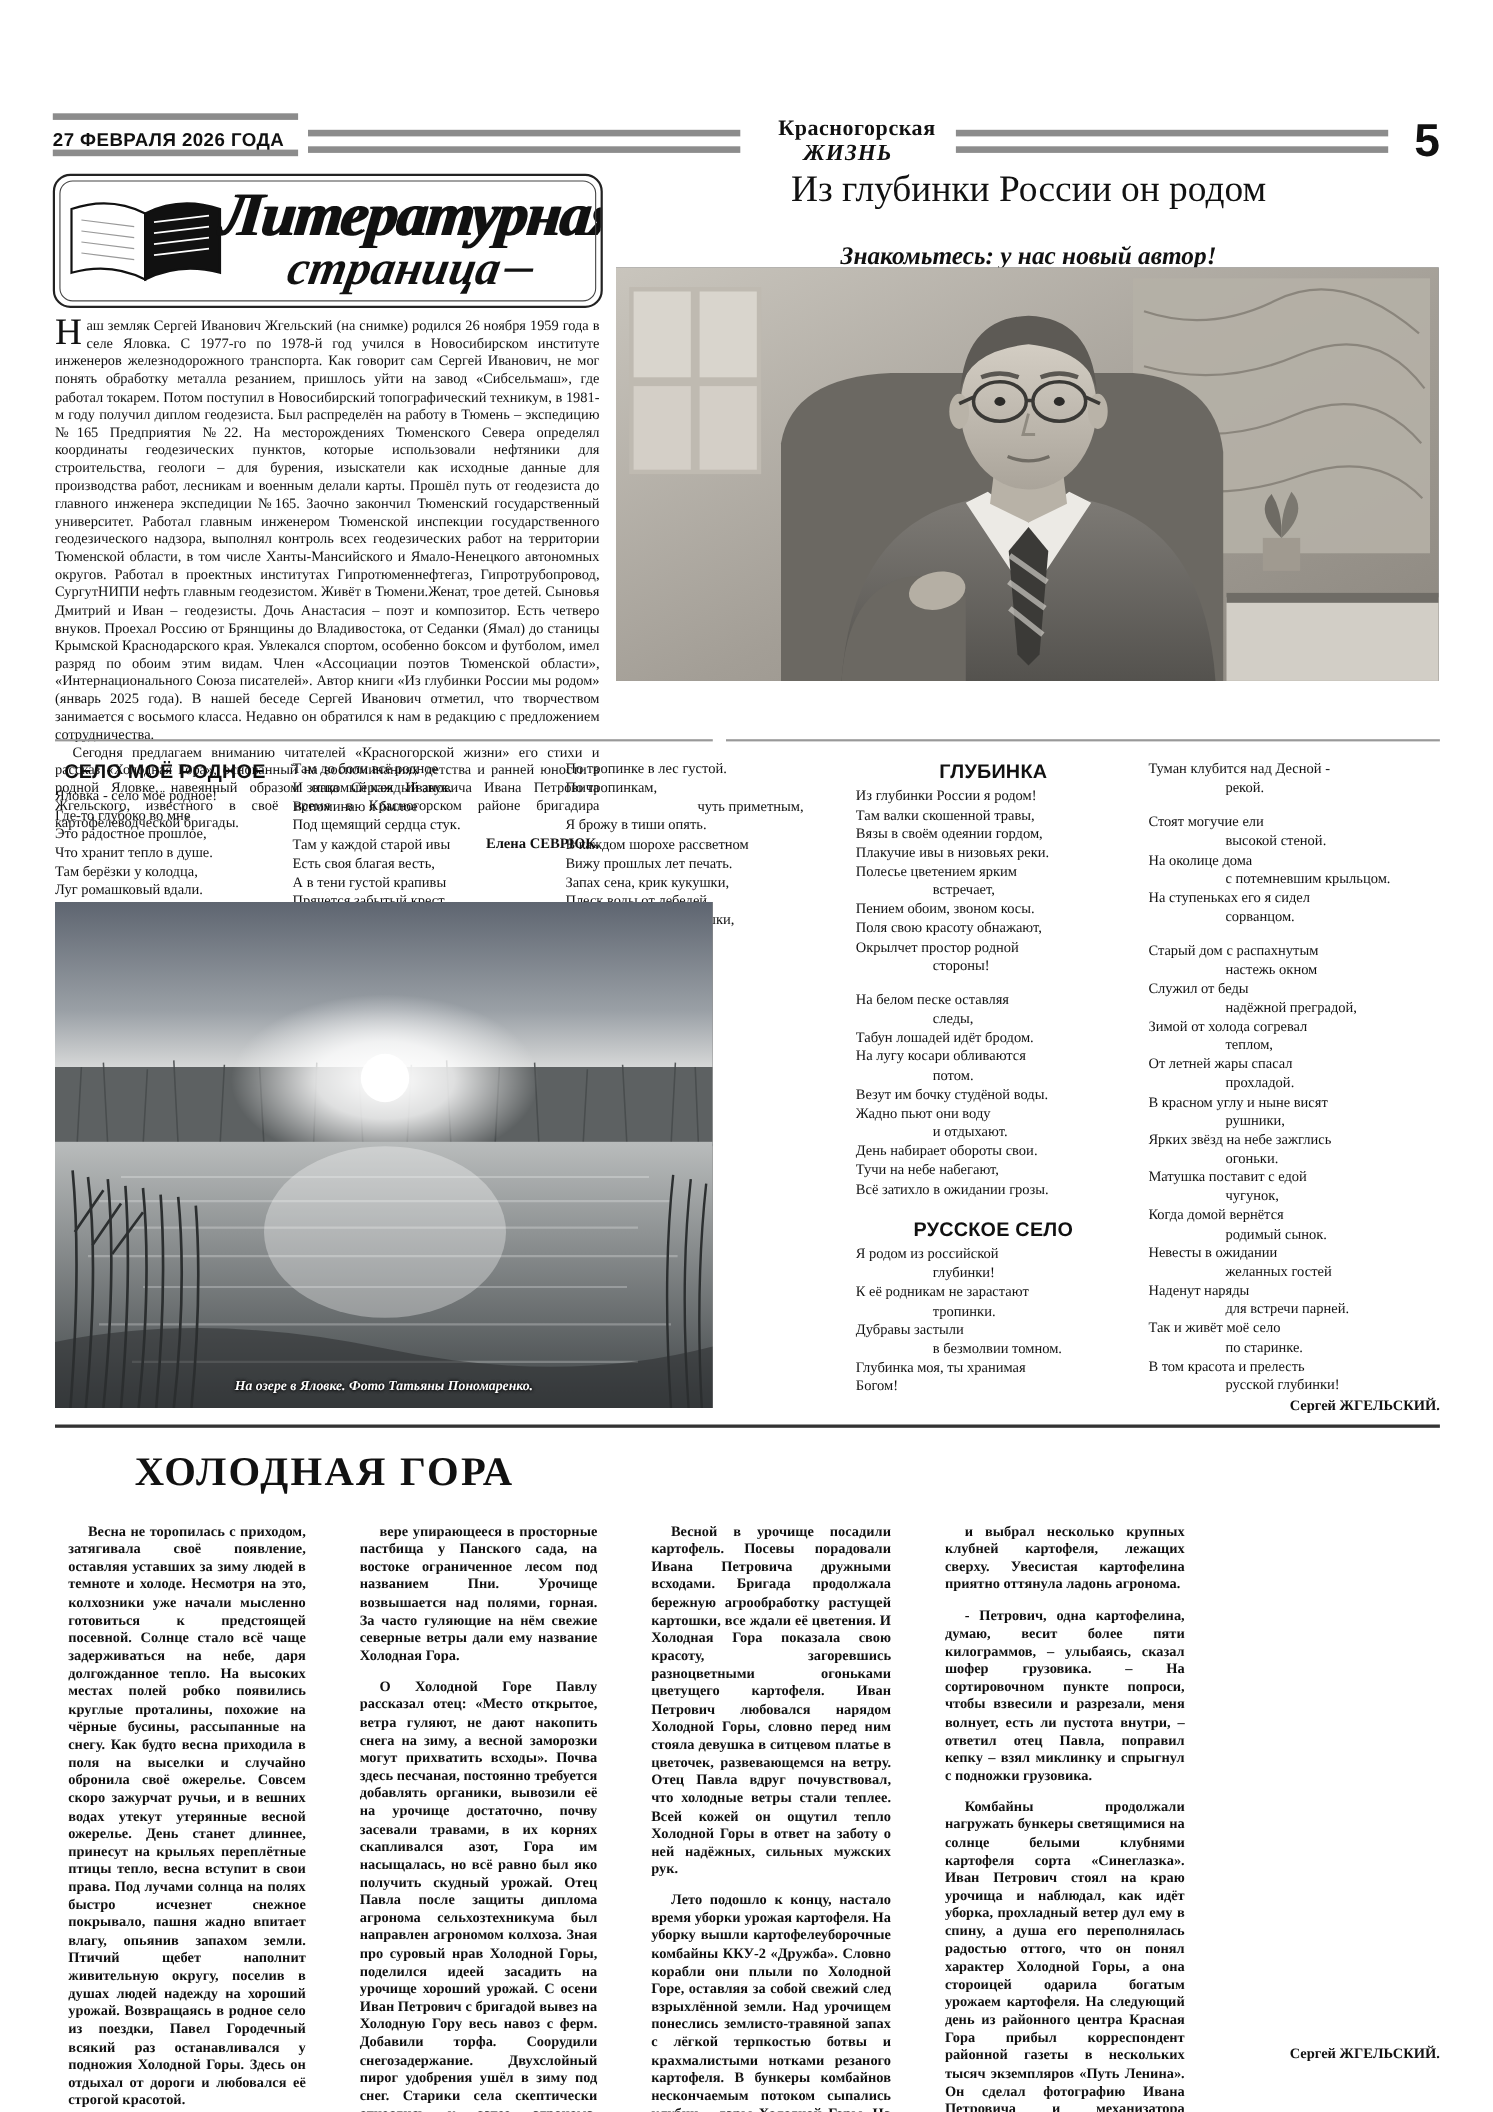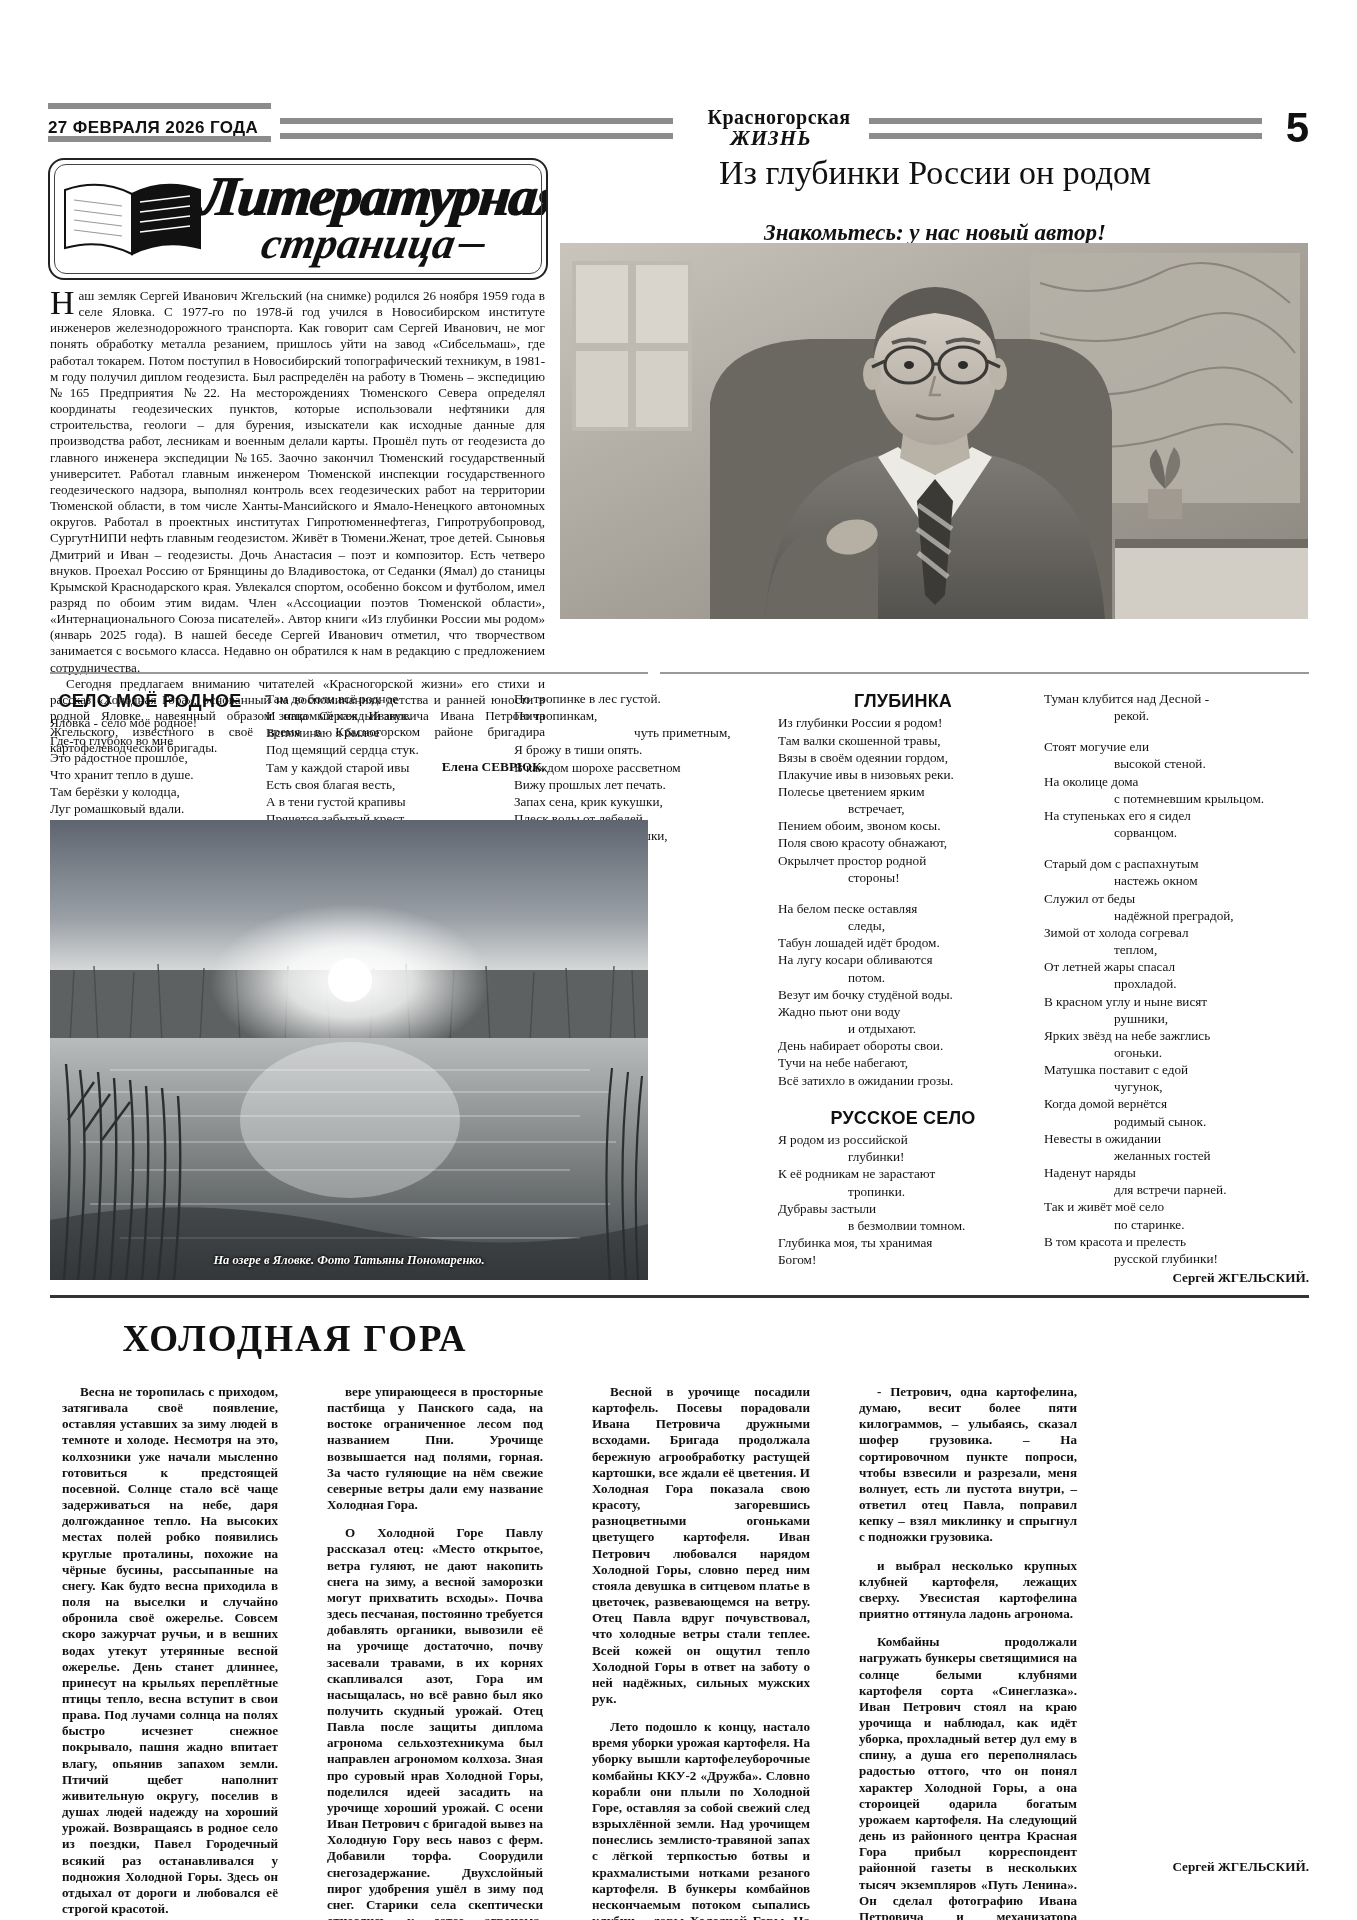--- a/index.html
+++ b/index.html
@@ -607,20 +607,20 @@
     <div class="story-col">
         <p>вере упирающееся в просторные пастбища у Панского сада, на востоке ограниченное лесом под названием Пни. Урочище возвышается над полями, горная. За часто гуляющие на нём свежие северные ветры дали ему название Холодная Гора.</p>
         <p>О Холодной Горе Павлу рассказал отец: «Место открытое, ветра гуляют, не дают накопить снега на зиму, а весной заморозки могут прихватить всходы». Почва здесь песчаная, постоянно требуется добавлять органики, вывозили её на урочище достаточно, почву засевали травами, в их корнях скапливался азот, Гора им насыщалась, но всё равно был яко получить скудный урожай. Отец Павла после защиты диплома агронома сельхозтехникума был направлен агрономом колхоза. Зная про суровый нрав Холодной Горы, поделился идеей засадить на урочище хороший урожай. С осени Иван Петрович с бригадой вывез на Холодную Гору весь навоз с ферм. Добавили торфа. Соорудили снегозадержание. Двухслойный пирог удобрения ушёл в зиму под снег. Старики села скептически отнеслись к затее агронома, приговаривая:</p>
         <p>- Зря ты, Петрович, стараешься, не жди милости от Холодной Горы.</p>
       </div>
     <div class="story-col">
         <p>Весной в урочище посадили картофель. Посевы порадовали Ивана Петровича дружными всходами. Бригада продолжала бережную агрообработку растущей картошки, все ждали её цветения. И Холодная Гора показала свою красоту, загоревшись разноцветными огоньками цветущего картофеля. Иван Петрович любовался нарядом Холодной Горы, словно перед ним стояла девушка в ситцевом платье в цветочек, развевающемся на ветру. Отец Павла вдруг почувствовал, что холодные ветры стали теплее. Всей кожей он ощутил тепло Холодной Горы в ответ на заботу о ней надёжных, сильных мужских рук.</p>
         <p>Лето подошло к концу, настало время уборки урожая картофеля. На уборку вышли картофелеуборочные комбайны ККУ-2 «Дружба». Словно корабли они плыли по Холодной Горе, оставляя за собой свежий след взрыхлённой земли. Над урочищем понеслись землисто-травяной запах с лёгкой терпкостью ботвы и крахмалистыми нотками резаного картофеля. В бункеры комбайнов нескончаемым потоком сыпались клубни – дары Холодной Горы. На разгрузку бункеров по очереди подъезжали грузовики. Иван Петрович остановил первую машину</p>
       </div>
     <div class="story-col">
-    <p>- Петрович, одна картофелина, думаю, весит более пяти килограммов, – улыбаясь, сказал шофер грузовика. – На сортировочном пункте попроси, чтобы взвесили и разрезали, меня волнует, есть ли пустота внутри, – ответил отец Павла, поправил кепку – взял миклинку и спрыгнул с подножки грузовика.</p>
-        <p>и выбрал несколько крупных клубней картофеля, лежащих сверху. Увесистая картофелина приятно оттянула ладонь агронома.</p>
+    <p>и выбрал несколько крупных клубней картофеля, лежащих сверху. Увесистая картофелина приятно оттянула ладонь агронома.</p>
+        <p>- Петрович, одна картофелина, думаю, весит более пяти килограммов, – улыбаясь, сказал шофер грузовика. – На сортировочном пункте попроси, чтобы взвесили и разрезали, меня волнует, есть ли пустота внутри, – ответил отец Павла, поправил кепку – взял миклинку и спрыгнул с подножки грузовика.</p>
         <p>Комбайны продолжали нагружать бункеры светящимися на солнце белыми клубнями картофеля сорта «Синеглазка». Иван Петрович стоял на краю урочища и наблюдал, как идёт уборка, прохладный ветер дул ему в спину, а душа его переполнялась радостью оттого, что он понял характер Холодной Горы, а она стороицей одарила богатым урожаем картофеля. На следующий день из районного центра Красная Гора прибыл корреспондент районной газеты в нескольких тысяч экземпляров «Путь Ленина». Он сделал фотографию Ивана Петровича и механизатора Осипенко Василия Петровича с огромными клубнями в руках. Вскоре вышла статья в газете. Позднее отца Павла отправили на Выставку достижений народного хозяйства в Москву и там ему вручили бронзовую медаль за достижение успехов в выращивании картофеля.</p>
       </div>
   </div>
   <div class="story-sign" style="position:absolute; left:1067px; top:1855px; width:242px;">Сергей ЖГЕЛЬСКИЙ.</div>
 
 </div>
 
 </body></html>

